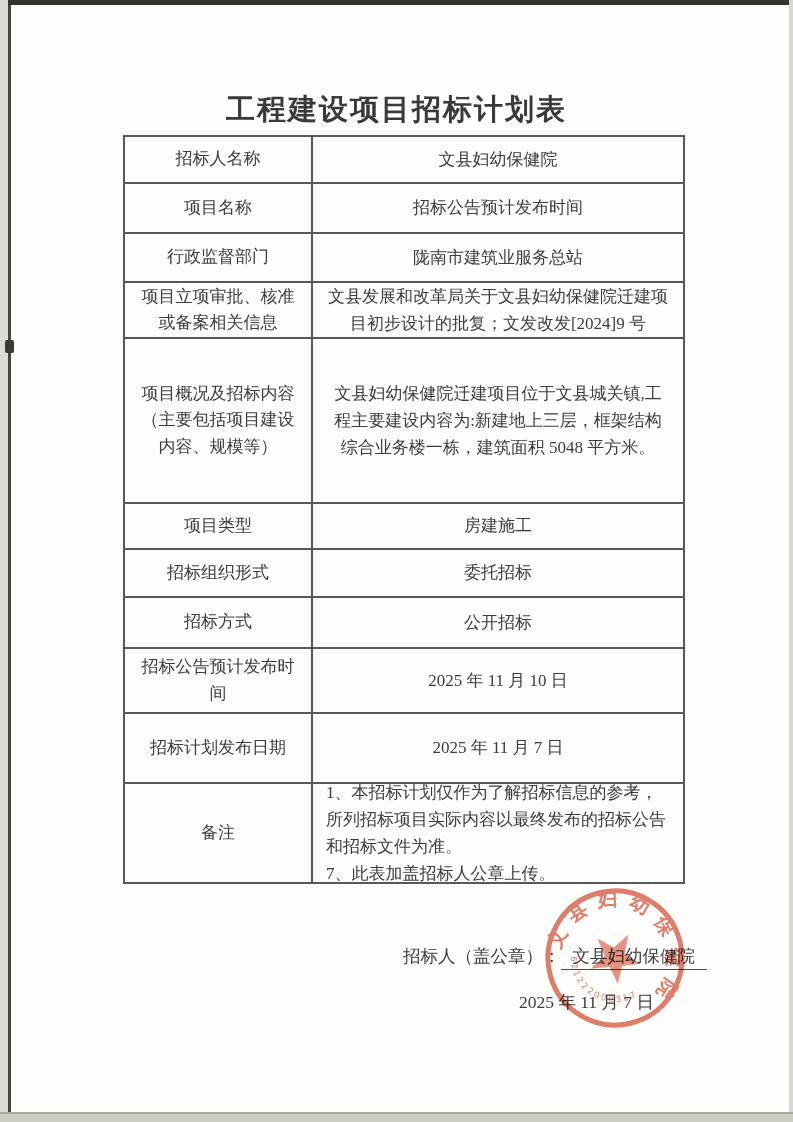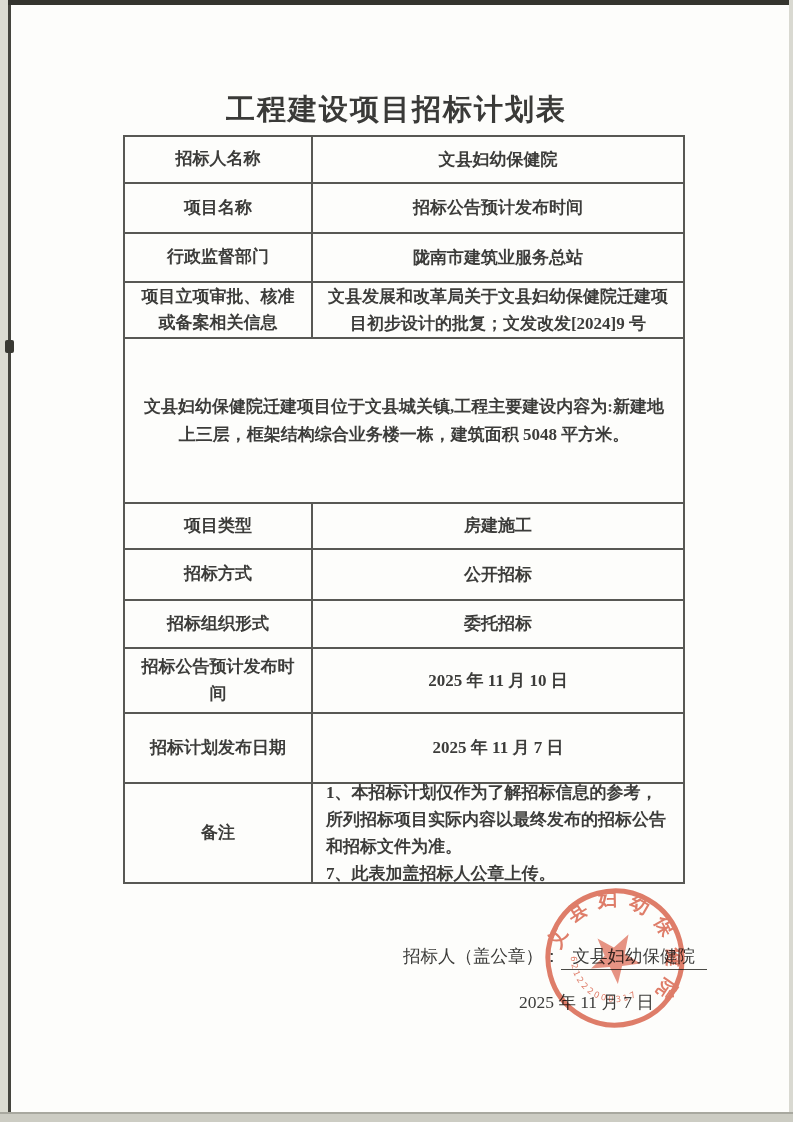--- a/index.html
+++ b/index.html
@@ -25,21 +25,20 @@
   .doc-title{
     position:absolute;left:0;top:90px;width:100%;
     text-align:center;font-size:29px;font-weight:700;
     letter-spacing:2px;color:#3a3a38;
   }
 
   .doc-table{
     position:absolute;left:123px;top:135px;width:562px;
     border:2px solid #585854;box-sizing:border-box;
     font-size:17px;
-    font-weight:bold;
   }
   .t-row{display:flex;border-bottom:2px solid #585854;box-sizing:border-box;}
   .t-row:last-child{border-bottom:none;}
   .t-label{
     width:188px;box-sizing:border-box;border-right:2px solid #585854;
     display:flex;align-items:center;justify-content:center;
     text-align:center;padding:4px 12px;line-height:1.55;
   }
   .t-value{
     flex:1;display:flex;align-items:center;justify-content:center;
@@ -90,33 +89,34 @@
     </div>
     <div class="t-row" style="height:49px">
       <div class="t-label">行政监督部门</div>
       <div class="t-value">陇南市建筑业服务总站</div>
     </div>
     <div class="t-row" style="height:56px">
       <div class="t-label">项目立项审批、核准或备案相关信息</div>
       <div class="t-value">文县发展和改革局关于文县妇幼保健院迁建项目初步设计的批复；文发改发[2024]9 号</div>
     </div>
     <div class="t-row" style="height:165px">
+      <div class="t-label">项目概况及招标内容（主要包括项目建设内容、规模等）</div>
       <div class="t-value">文县妇幼保健院迁建项目位于文县城关镇,工程主要建设内容为:新建地上三层，框架结构综合业务楼一栋，建筑面积 5048 平方米。</div>
     </div>
     <div class="t-row" style="height:46px">
       <div class="t-label">项目类型</div>
       <div class="t-value">房建施工</div>
     </div>
+    <div class="t-row" style="height:48px">
+      <div class="t-label">招标组织形式</div>
+      <div class="t-value">委托招标</div>
+    </div>
     <div class="t-row" style="height:51px">
       <div class="t-label">招标方式</div>
       <div class="t-value">公开招标</div>
-    </div>
-    <div class="t-row" style="height:48px">
-      <div class="t-label">招标组织形式</div>
-      <div class="t-value">委托招标</div>
     </div>
     <div class="t-row" style="height:65px">
       <div class="t-label">招标公告预计发布时间</div>
       <div class="t-value">2025 年 11 月 10 日</div>
     </div>
     <div class="t-row" style="height:70px">
       <div class="t-label">招标计划发布日期</div>
       <div class="t-value">2025 年 11 月 7 日</div>
     </div>
     <div class="t-row" style="height:98px">

